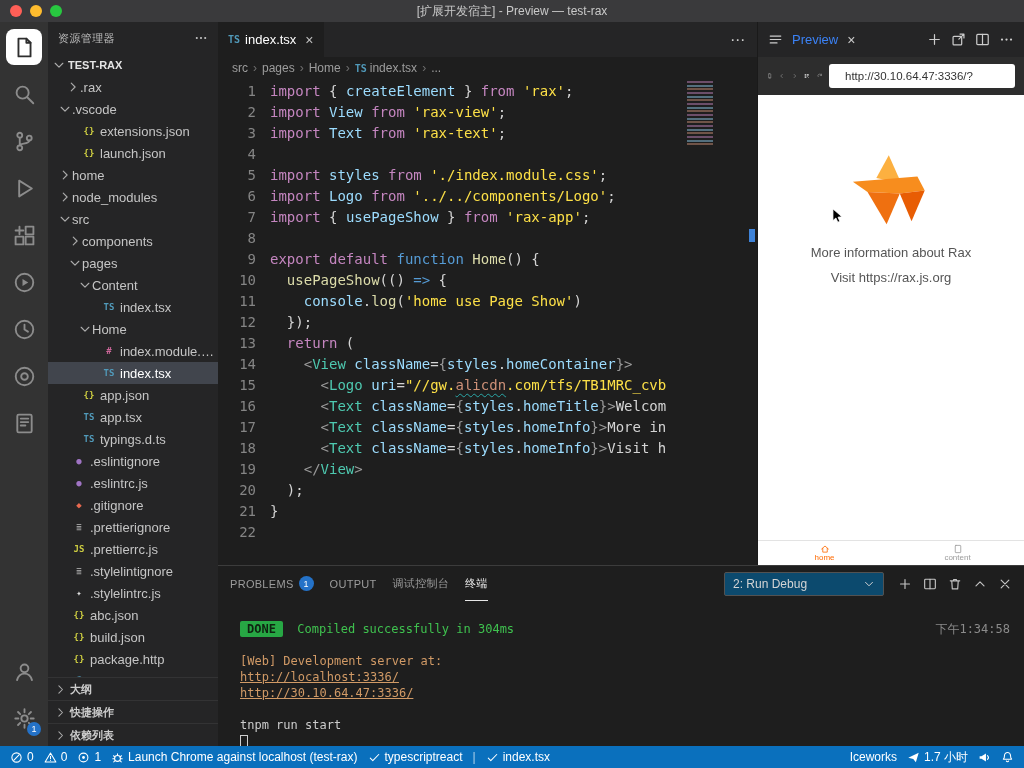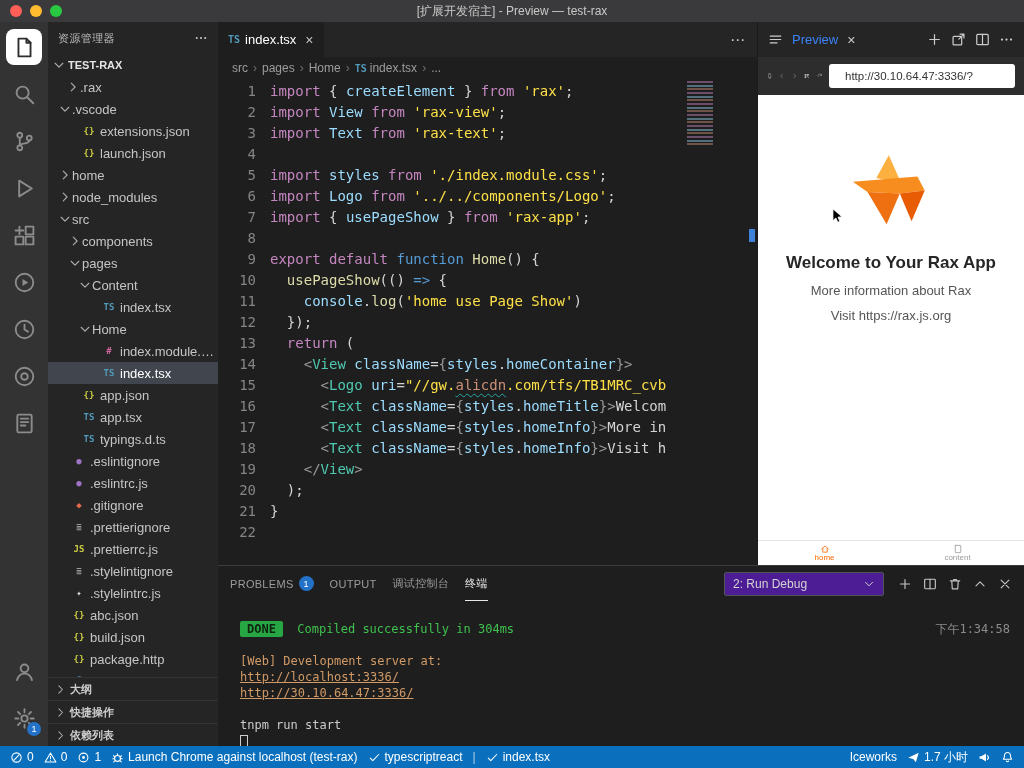--- a/index.html
+++ b/index.html
@@ -77,21 +77,21 @@
 .pv-tab{flex:1;display:flex;flex-direction:column;align-items:center;justify-content:center;font-size:8px;color:#9b9b9b;cursor:pointer;line-height:1.1}
 .pv-tab .ic{width:10px;height:10px}
 .pv-tab.act{color:var(--rax-orange,#ff6a00)}
 
 .panel{height:181px;flex:0 0 181px;background:#1e1e1e;border-top:1px solid #3c3c3c;display:flex;flex-direction:column}
 .panel-head{height:35px;flex:0 0 35px;display:flex;align-items:center;padding:0 12px;gap:14px}
 #panel-tabs{display:flex;gap:16px;align-items:center;height:100%}
 .ptab{font-size:11px;letter-spacing:.3px;color:#9c9c9c;display:flex;align-items:center;gap:5px;height:100%;cursor:pointer}
 .ptab.act{color:#e7e7e7;box-shadow:inset 0 -1px 0 #e7e7e7}
 .pbadge{background:var(--badge-blue,#2472c8);color:#fff;min-width:15px;height:15px;border-radius:8px;font-size:9px;display:flex;align-items:center;justify-content:center;padding:0 4px}
-.dd{height:24px;background:#4c1d95;border:1px solid #525252;border-radius:2px;display:flex;align-items:center;padding:0 8px;font-size:12px;color:#d4d4d4;cursor:pointer;min-width:160px;justify-content:space-between;gap:10px}
+.dd{height:24px;background:#0c4a6e;border:1px solid #525252;border-radius:2px;display:flex;align-items:center;padding:0 8px;font-size:12px;color:#d4d4d4;cursor:pointer;min-width:160px;justify-content:space-between;gap:10px}
 .dd .ic{width:12px;height:12px}
 #panel-icons{display:flex;gap:11px;color:#c5c5c5;align-items:center}
 #panel-icons .ic{width:14px;height:14px;cursor:pointer}
 .terminal{flex:1;padding:4px 14px 0 22px;font-family:"DejaVu Sans Mono",monospace;font-size:12px;color:#cccccc;overflow:hidden;cursor:text}
 .tline{height:16px;line-height:16px;white-space:pre}
 .tright{float:right;color:#8b8b8b}
 .g-done{background:var(--done-green,#27a744);color:#0f2311;padding:1px 7px;border-radius:2px;font-weight:700}
 .g-ok{color:var(--terminal-green,#3fc24f)}
 .g-warn{color:var(--terminal-orange,#d19a66)}
 .g-link{color:var(--terminal-orange,#d19a66);text-decoration:underline;cursor:pointer}
@@ -593,21 +593,20 @@
           </div>
           <div class="pv-content">
             <span class="rax-logo">
               <svg viewBox="0 0 120 104" width="88" height="78">
                 <polygon points="57,2 74,40 40,33" fill="#fcb040"></polygon>
                 <polygon points="8,38 96,31 106,50 72,54 28,52" fill="#f78d1e"></polygon>
                 <polygon points="28,52 72,54 54,96" fill="#ef7010"></polygon>
                 <polygon points="72,54 106,50 88,92" fill="#e85d04"></polygon>
               </svg>
             </span>
-            <div class="pv-welcome">Welcome to Your Rax App</div>
             <div class="pv-info">More information about Rax</div>
             <div class="pv-info">Visit https://rax.js.org</div>
             <span class="cursor-arrow">
               <svg viewBox="0 0 24 24" width="17" height="22">
                 <path d="M7 2v16.5l4.2-3.7 2.6 6 2.9-1.3-2.6-5.8 5.6-.6z" fill="#000" stroke="#fff" stroke-width="1.1"></path>
               </svg>
             </span>
           </div>
           <div class="pv-tabbar" id="pv-tabbar">
               <div class="pv-tab act">

